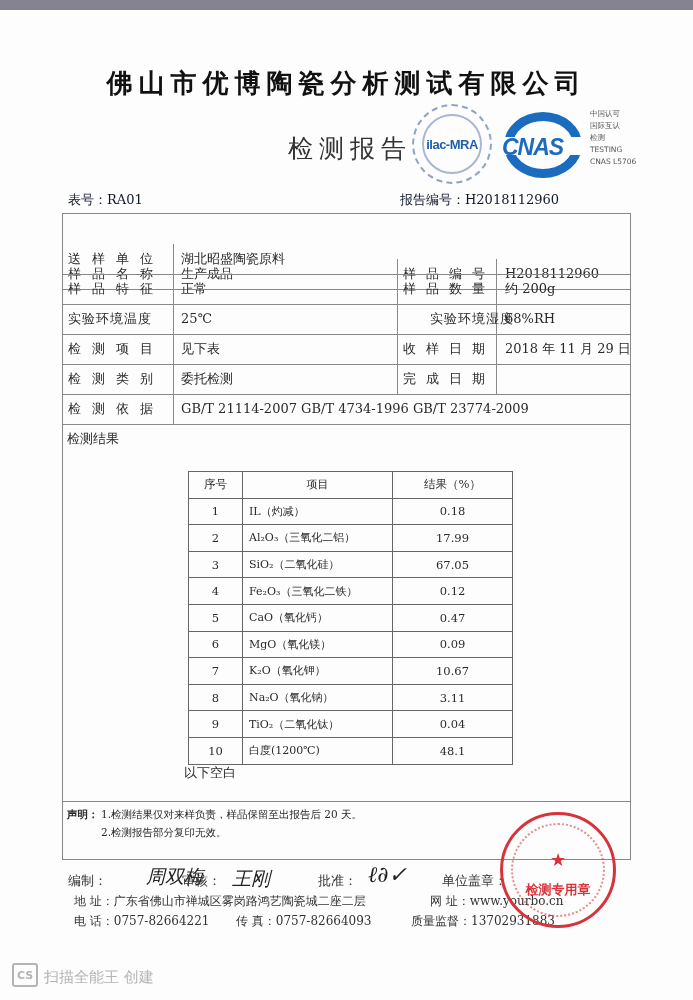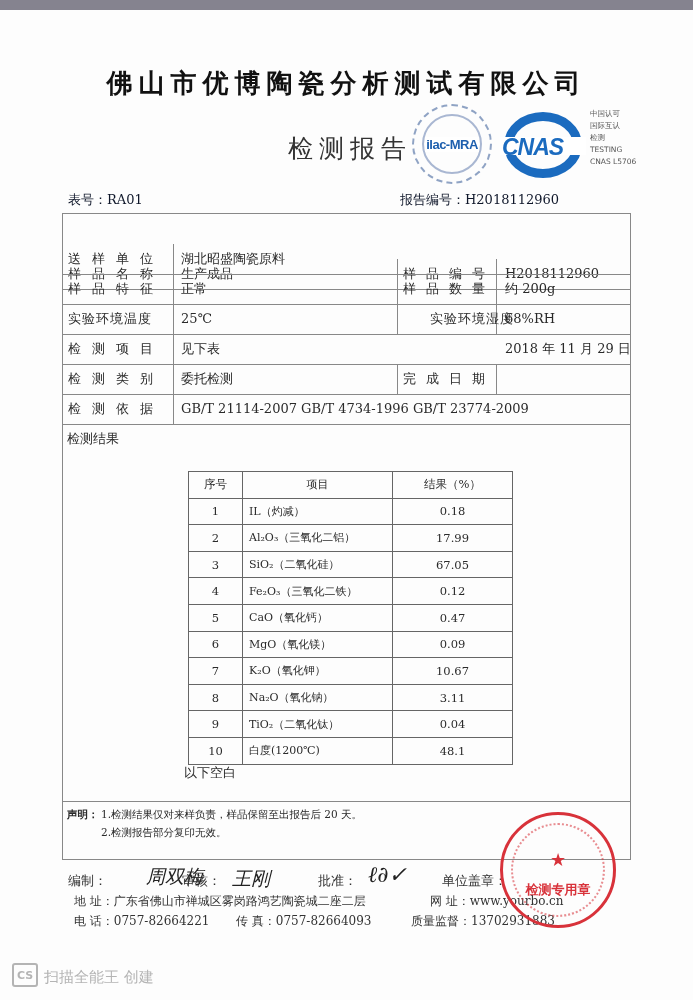--- a/index.html
+++ b/index.html
@@ -103,20 +103,21 @@
   </div>
   <div class="row" style="top:90px;">
     <div class="cell lbl tight">实验环境温度</div>
     <div class="cell val">25℃</div>
     <div class="cell lbl2 tight">实验环境湿度</div>
     <div class="cell val2">68%RH</div>
   </div>
   <div class="row" style="top:120px;">
     <div class="cell lbl">检测项目</div>
     <div class="cell val">见下表</div>
+    <div class="cell lbl2">收样日期</div>
     <div class="cell val2">2018 年 11 月 29 日</div>
   </div>
   <div class="row" style="top:150px;">
     <div class="cell lbl">检测类别</div>
     <div class="cell val">委托检测</div>
     <div class="cell lbl2">完成日期</div>
   </div>
   <div class="row" style="top:180px;">
     <div class="cell lbl">检测依据</div>
     <div class="cell val">GB/T 21114-2007 GB/T 4734-1996 GB/T 23774-2009</div>

